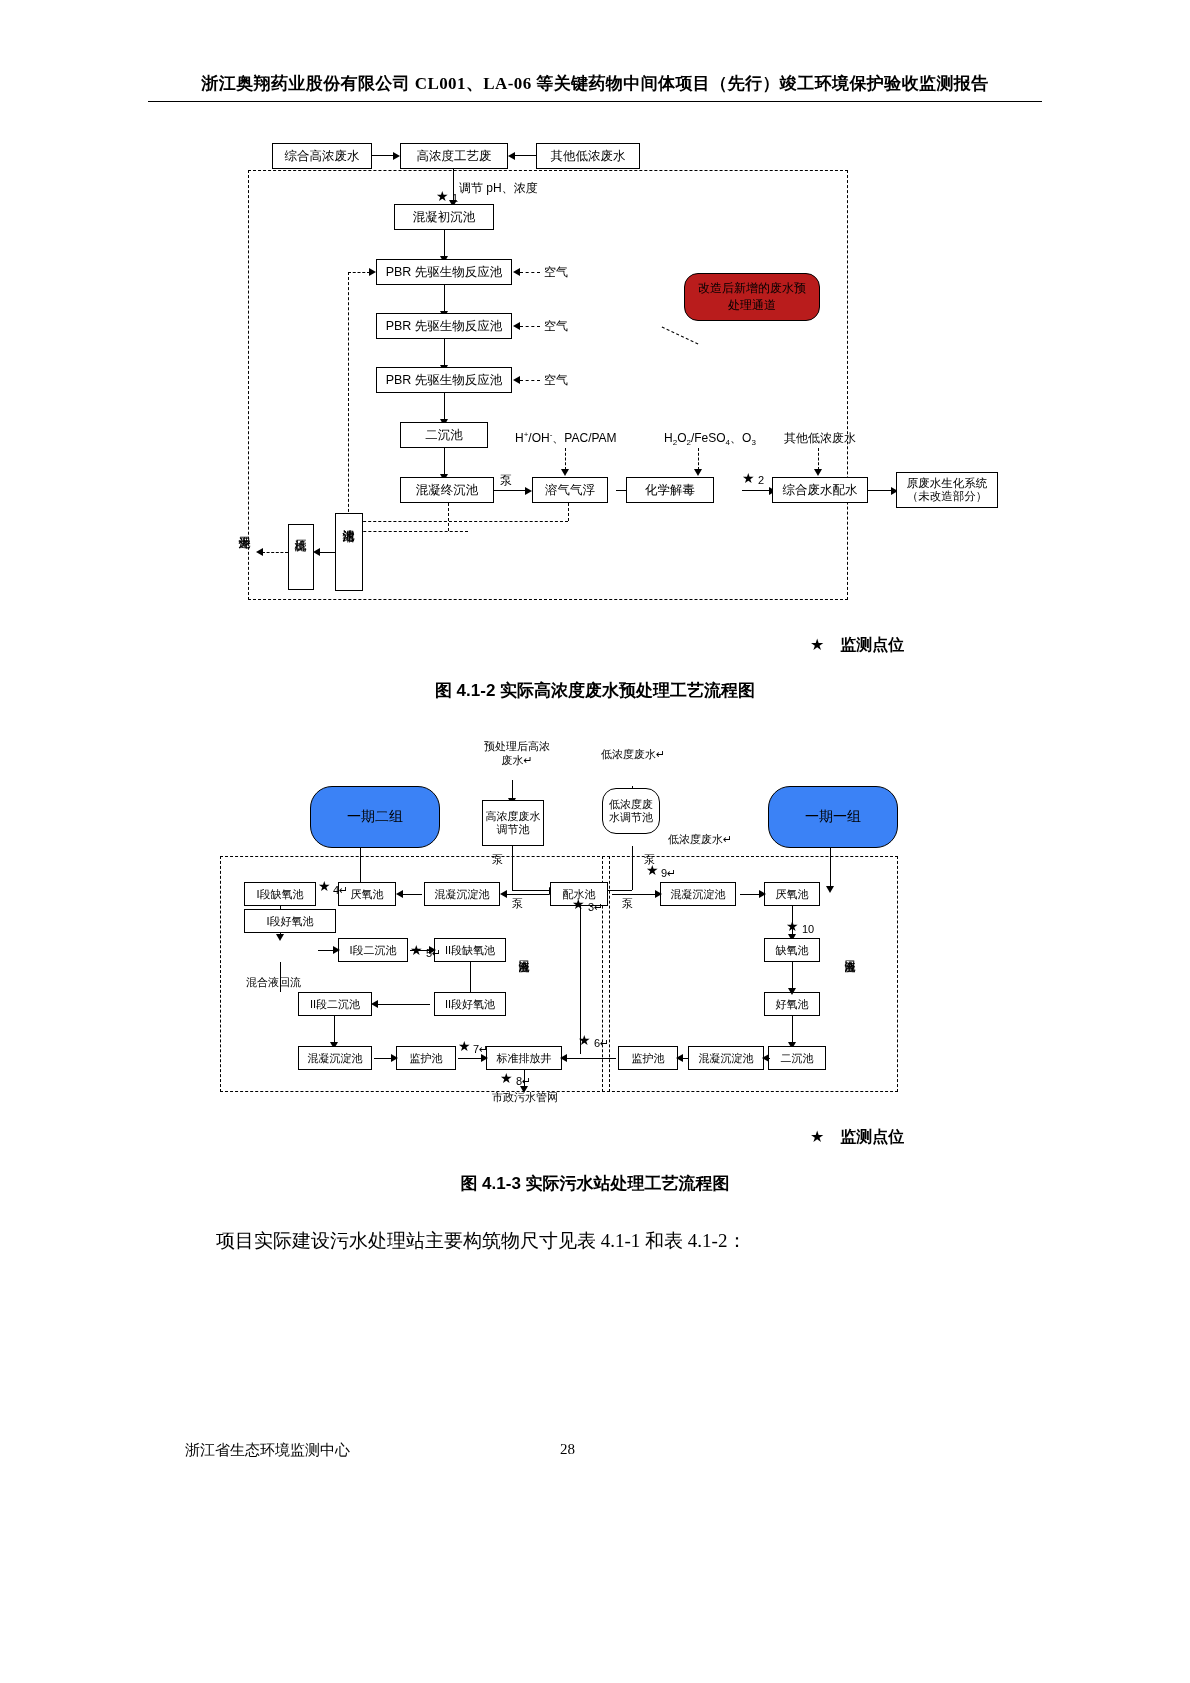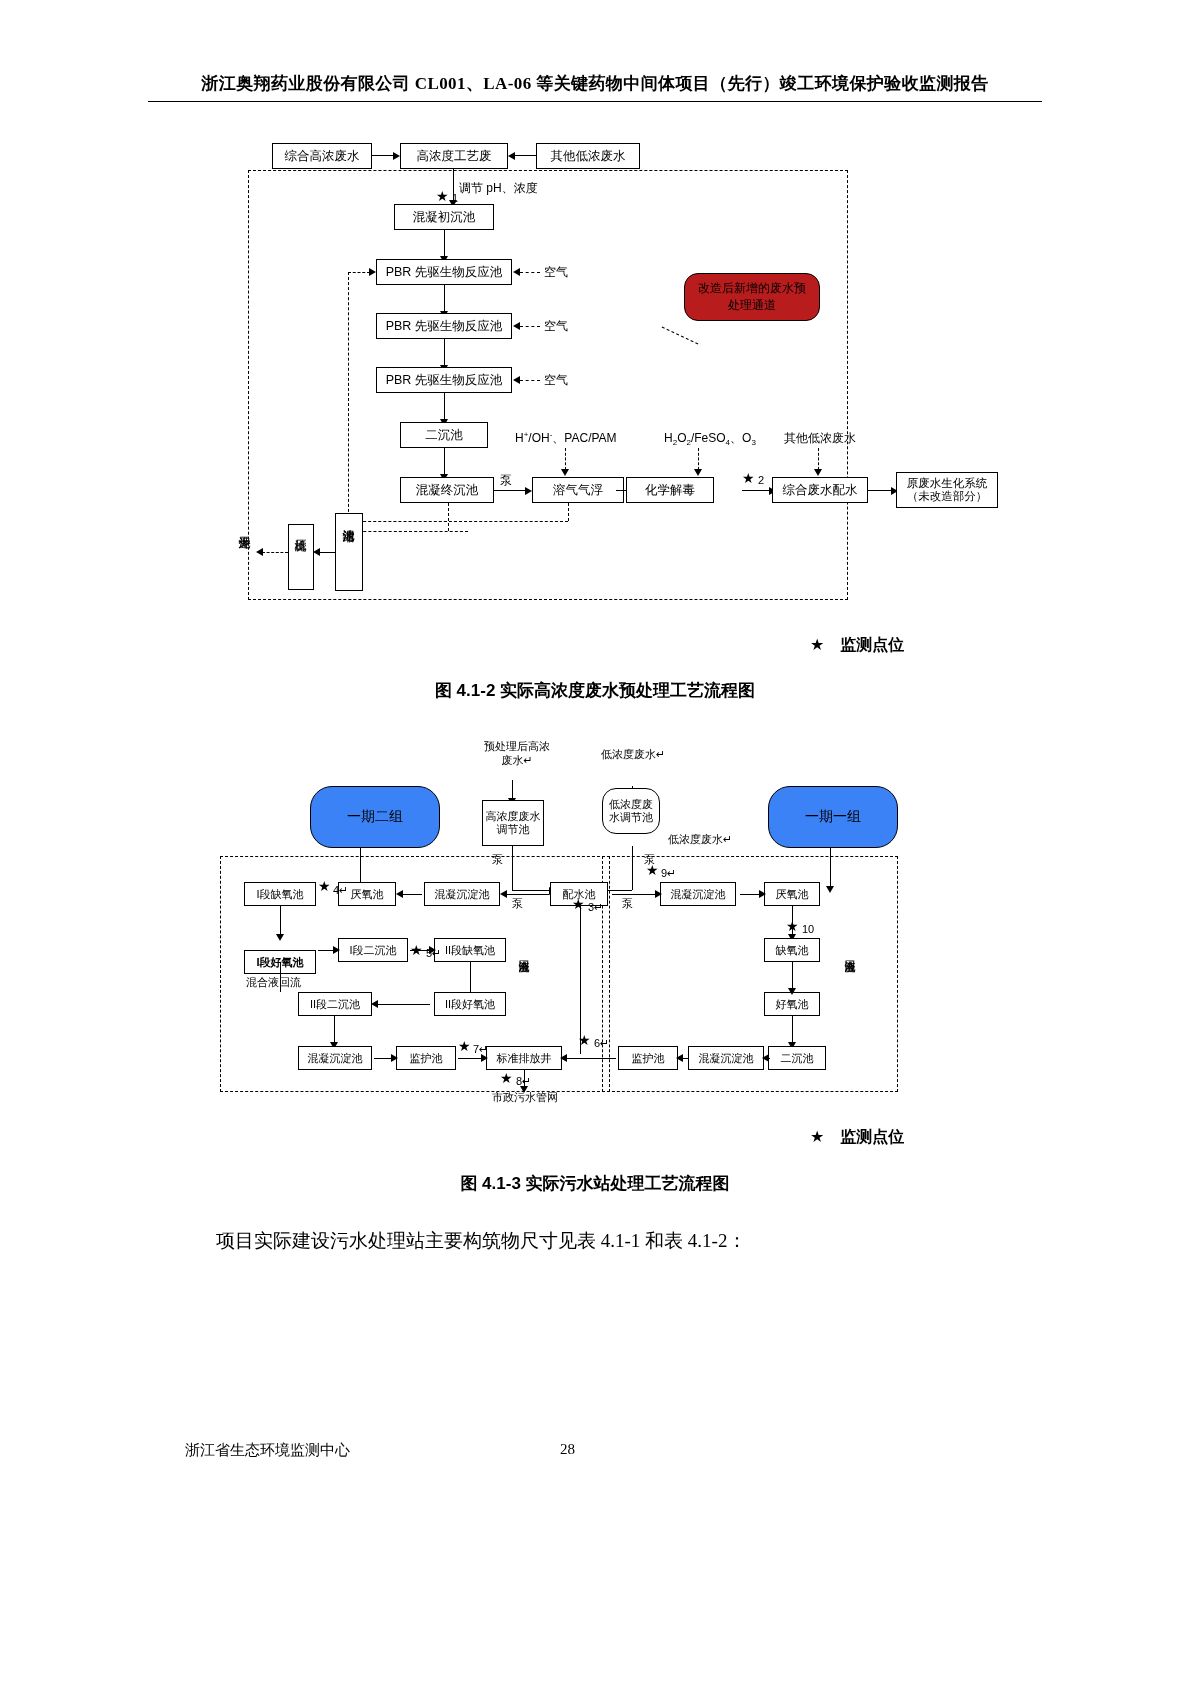--- a/index.html
+++ b/index.html
@@ -175,21 +175,21 @@
 
     <div class="solidline" style="left:444px;top:448px;width:1px;height:28px;"></div>
     <div class="ar ar-d" style="left:440px;top:474px;"></div>
 
     <div class="box" style="left:400px;top:477px;width:94px;height:26px;">混凝终沉池</div>
 
     <div class="solidline" style="left:494px;top:490px;width:32px;height:1px;"></div>
     <div class="ar ar-r" style="left:525px;top:487px;"></div>
     <div class="lbl" style="left:500px;top:472px;">泵</div>
 
-    <div class="box" style="left:532px;top:477px;width:92px;height:26px;">溶气气浮</div>
+    <div class="box" style="left:532px;top:477px;width:76px;height:26px;">溶气气浮</div>
 
     <div class="solidline" style="left:616px;top:490px;width:32px;height:1px;"></div>
     <div class="ar ar-r" style="left:647px;top:487px;"></div>
 
     <div class="box" style="left:626px;top:477px;width:88px;height:26px;">化学解毒</div>
 
     <div class="solidline" style="left:742px;top:490px;width:28px;height:1px;"></div>
     <div class="ar ar-r" style="left:769px;top:487px;"></div>
     <div class="star" style="left:742px;top:472px;">★</div>
     <div class="lbl sm" style="left:758px;top:474px;">2</div>
@@ -297,21 +297,21 @@
     <div class="ar ar-r" style="left:655px;top:890px;"></div>
     <div class="lbl sm" style="left:622px;top:896px;">泵</div>
     <div class="solidline" style="left:740px;top:894px;width:22px;height:1px;"></div>
     <div class="ar ar-r" style="left:759px;top:890px;"></div>
 
     <div class="solidline" style="left:280px;top:906px;width:1px;height:30px;"></div>
     <div class="ar ar-d" style="left:276px;top:934px;"></div>
     <div class="solidline" style="left:792px;top:906px;width:1px;height:30px;"></div>
     <div class="ar ar-d" style="left:788px;top:934px;"></div>
 
-    <div class="box" style="left:244px;top:950px;width:72px;height:24px;font-size:11px;font-weight:bold;">I段好氧池</div>
+    <div class="box" style="left:244px;top:909px;width:92px;height:24px;font-size:11px;">I段好氧池</div>
     <div class="box" style="left:338px;top:938px;width:70px;height:24px;font-size:11px;">I段二沉池</div>
     <div class="box" style="left:434px;top:938px;width:72px;height:24px;font-size:11px;">II段缺氧池</div>
     <div class="box" style="left:764px;top:938px;width:56px;height:24px;font-size:11px;">缺氧池</div>
 
     <div class="star" style="left:410px;top:944px;">★</div>
     <div class="lbl sm" style="left:426px;top:947px;">5↵</div>
     <div class="star" style="left:786px;top:920px;">★</div>
     <div class="lbl sm" style="left:802px;top:923px;">10</div>
 
     <div class="solidline" style="left:318px;top:950px;width:18px;height:1px;"></div>

